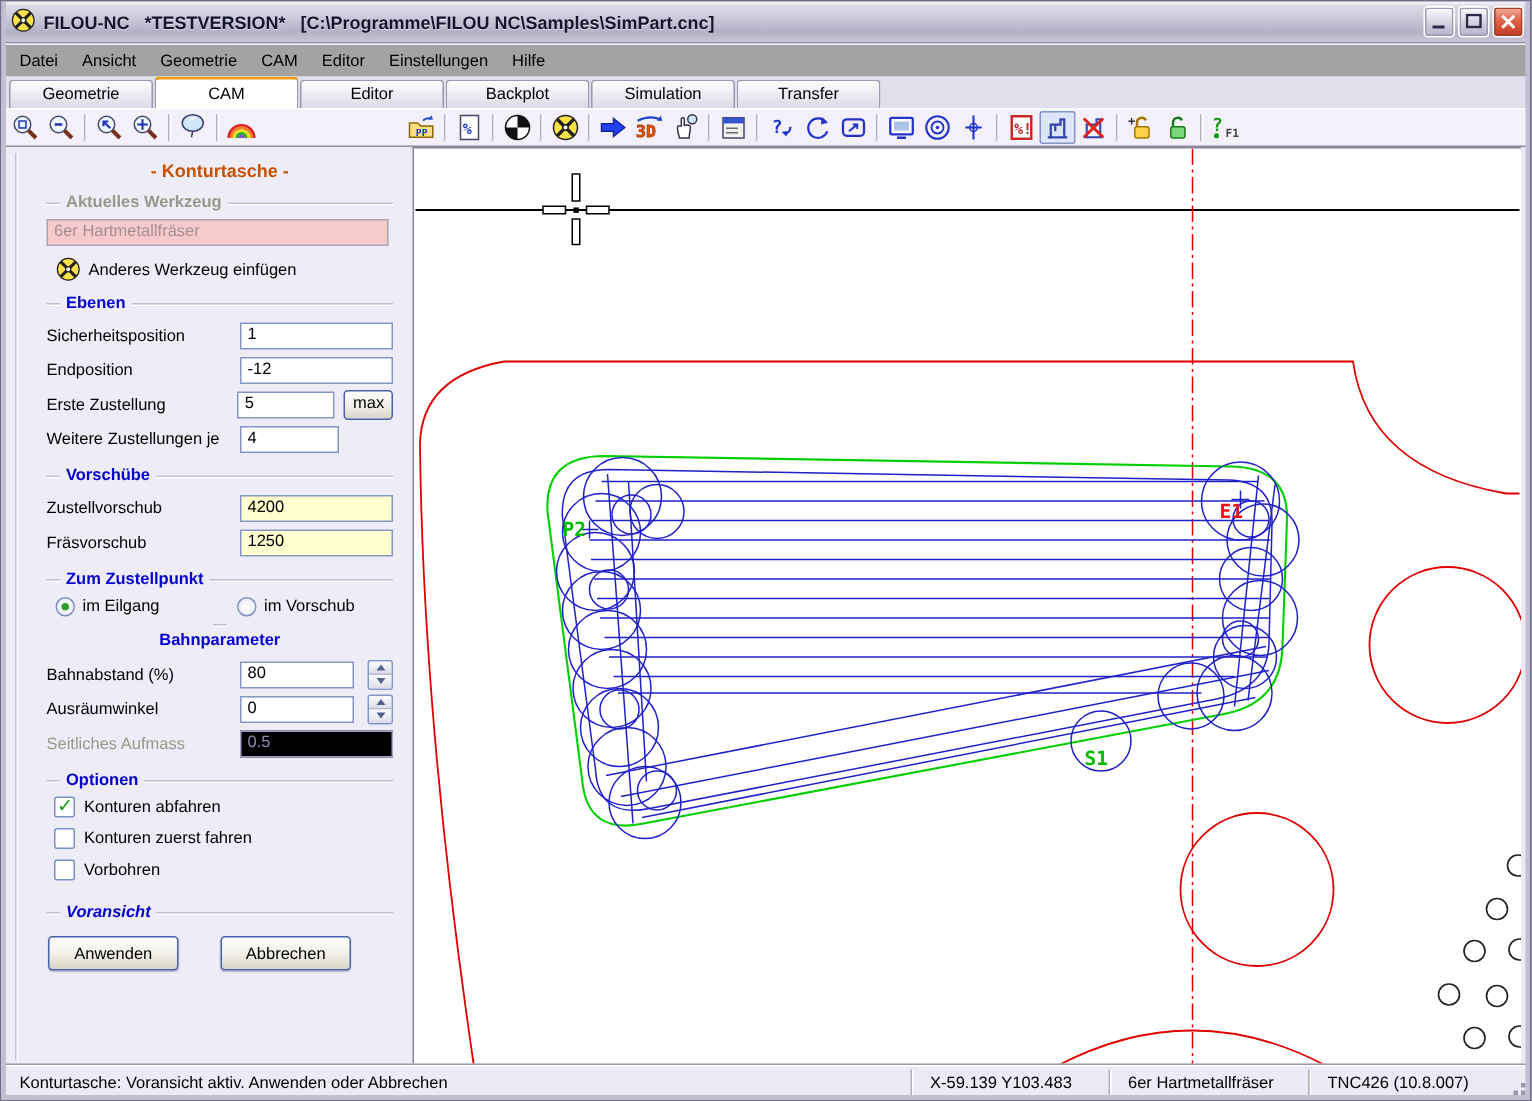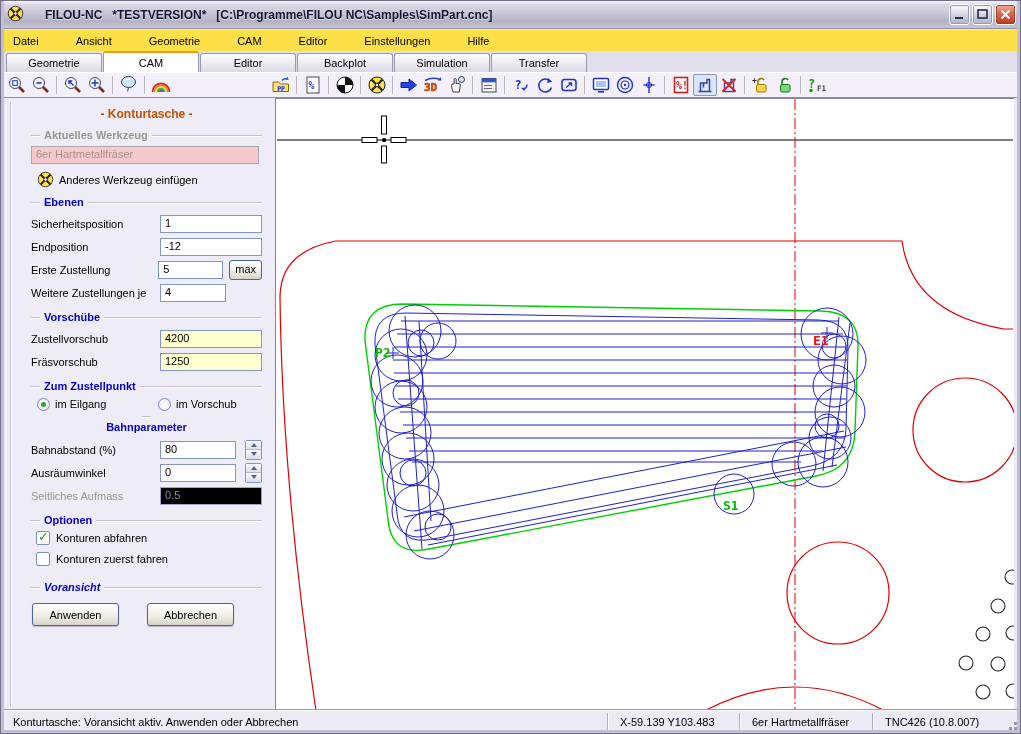--- a/index.html
+++ b/index.html
@@ -5,32 +5,32 @@
   html,body{margin:0;padding:0;background:#555;}
   *{box-sizing:border-box;}
   .window{position:relative;width:1021px;height:734px;background:#ece9f5;
     font-family:"Liberation Sans","DejaVu Sans",sans-serif;font-size:11px;color:#000;
     border:1px solid #716f8a;overflow:hidden;}
   .window::after{content:"";position:absolute;inset:0 0 0 0;pointer-events:none;
     border-left:3px solid #c2bfd2;border-right:3px solid #c2bfd2;border-bottom:3px solid #c2bfd2;}
 
   
   .titlebar{position:absolute;left:0;top:0;right:0;height:28px;display:flex;align-items:center;
-    padding:0 4px 0 6px;gap:21px;
+    padding:0 4px 0 6px;gap:5px;
     background:linear-gradient(180deg,#f7f6fa 0%,#dcd9e6 12%,#c9c6d8 45%,#b4b1c6 75%,#c9c6d6 100%);
     border-bottom:1px solid #8f8da6;border-radius:6px 6px 0 0;}
   .title-text{font-weight:bold;font-size:12px;color:#14142e;white-space:pre;flex:1;overflow:hidden;
     text-shadow:0 1px 0 rgba(255,255,255,.55);}
   .winbtns{display:flex;gap:2px;}
   .wb{width:21px;height:21px;border-radius:3px;border:1px solid #fff;display:flex;align-items:center;justify-content:center;
     background:linear-gradient(180deg,#fdfdfe,#cfccdd 60%,#b6b3c8);box-shadow:inset 0 0 0 1px #9a98b2;}
   .wb.close{background:linear-gradient(180deg,#f0b09a,#e0644a 45%,#c03a20);box-shadow:inset 0 0 0 1px #a04028;}
 
   
-  .menubar{position:absolute;left:0;top:29px;right:0;height:21px;background:#fde047;display:flex;align-items:center;padding-left:4px;gap:21px;}
+  .menubar{position:absolute;left:0;top:29px;right:0;height:21px;background:#a3a3a3;display:flex;align-items:center;padding-left:4px;}
   .menu-item{padding:2px 8px;cursor:default;}
 
   
   .tabbar{position:absolute;left:0;top:50px;right:0;height:21px;background:#e2dfec;display:flex;align-items:flex-end;padding-left:5px;}
   .tab{width:96px;height:19px;margin-right:1px;border:1px solid #9a98b0;border-bottom:none;border-radius:3px 3px 0 0;
     background:linear-gradient(180deg,#fdfdfe,#dcd9e6);display:flex;align-items:center;justify-content:center;}
   .tab.active{height:21px;background:#fff;border-top:2px solid #ef9c1c;font-weight:normal;position:relative;z-index:2;}
 
   
   .toolbar{position:absolute;left:0;top:71px;right:0;height:26px;background:#f3f0fa;display:flex;align-items:center;
@@ -453,20 +453,24 @@
           <span class="glbl">Optionen</span>
           <span class="l2"></span>
         </div>
       <div class="cbrow">
           <span class="cb on"></span>
           <span>Konturen abfahren</span>
         </div>
       <div class="cbrow">
           <span class="cb"></span>
           <span>Konturen zuerst fahren</span>
+        </div>
+      <div class="cbrow">
+          <span class="cb"></span>
+          <span>Vorbohren</span>
         </div>
 
       <div class="group" style="margin-top:12px;margin-bottom:3px;font-style:italic;">
           <span class="l1"></span>
           <span class="glbl">Voransicht</span>
           <span class="l2"></span>
         </div>
 
 
       <div class="btnrow">

